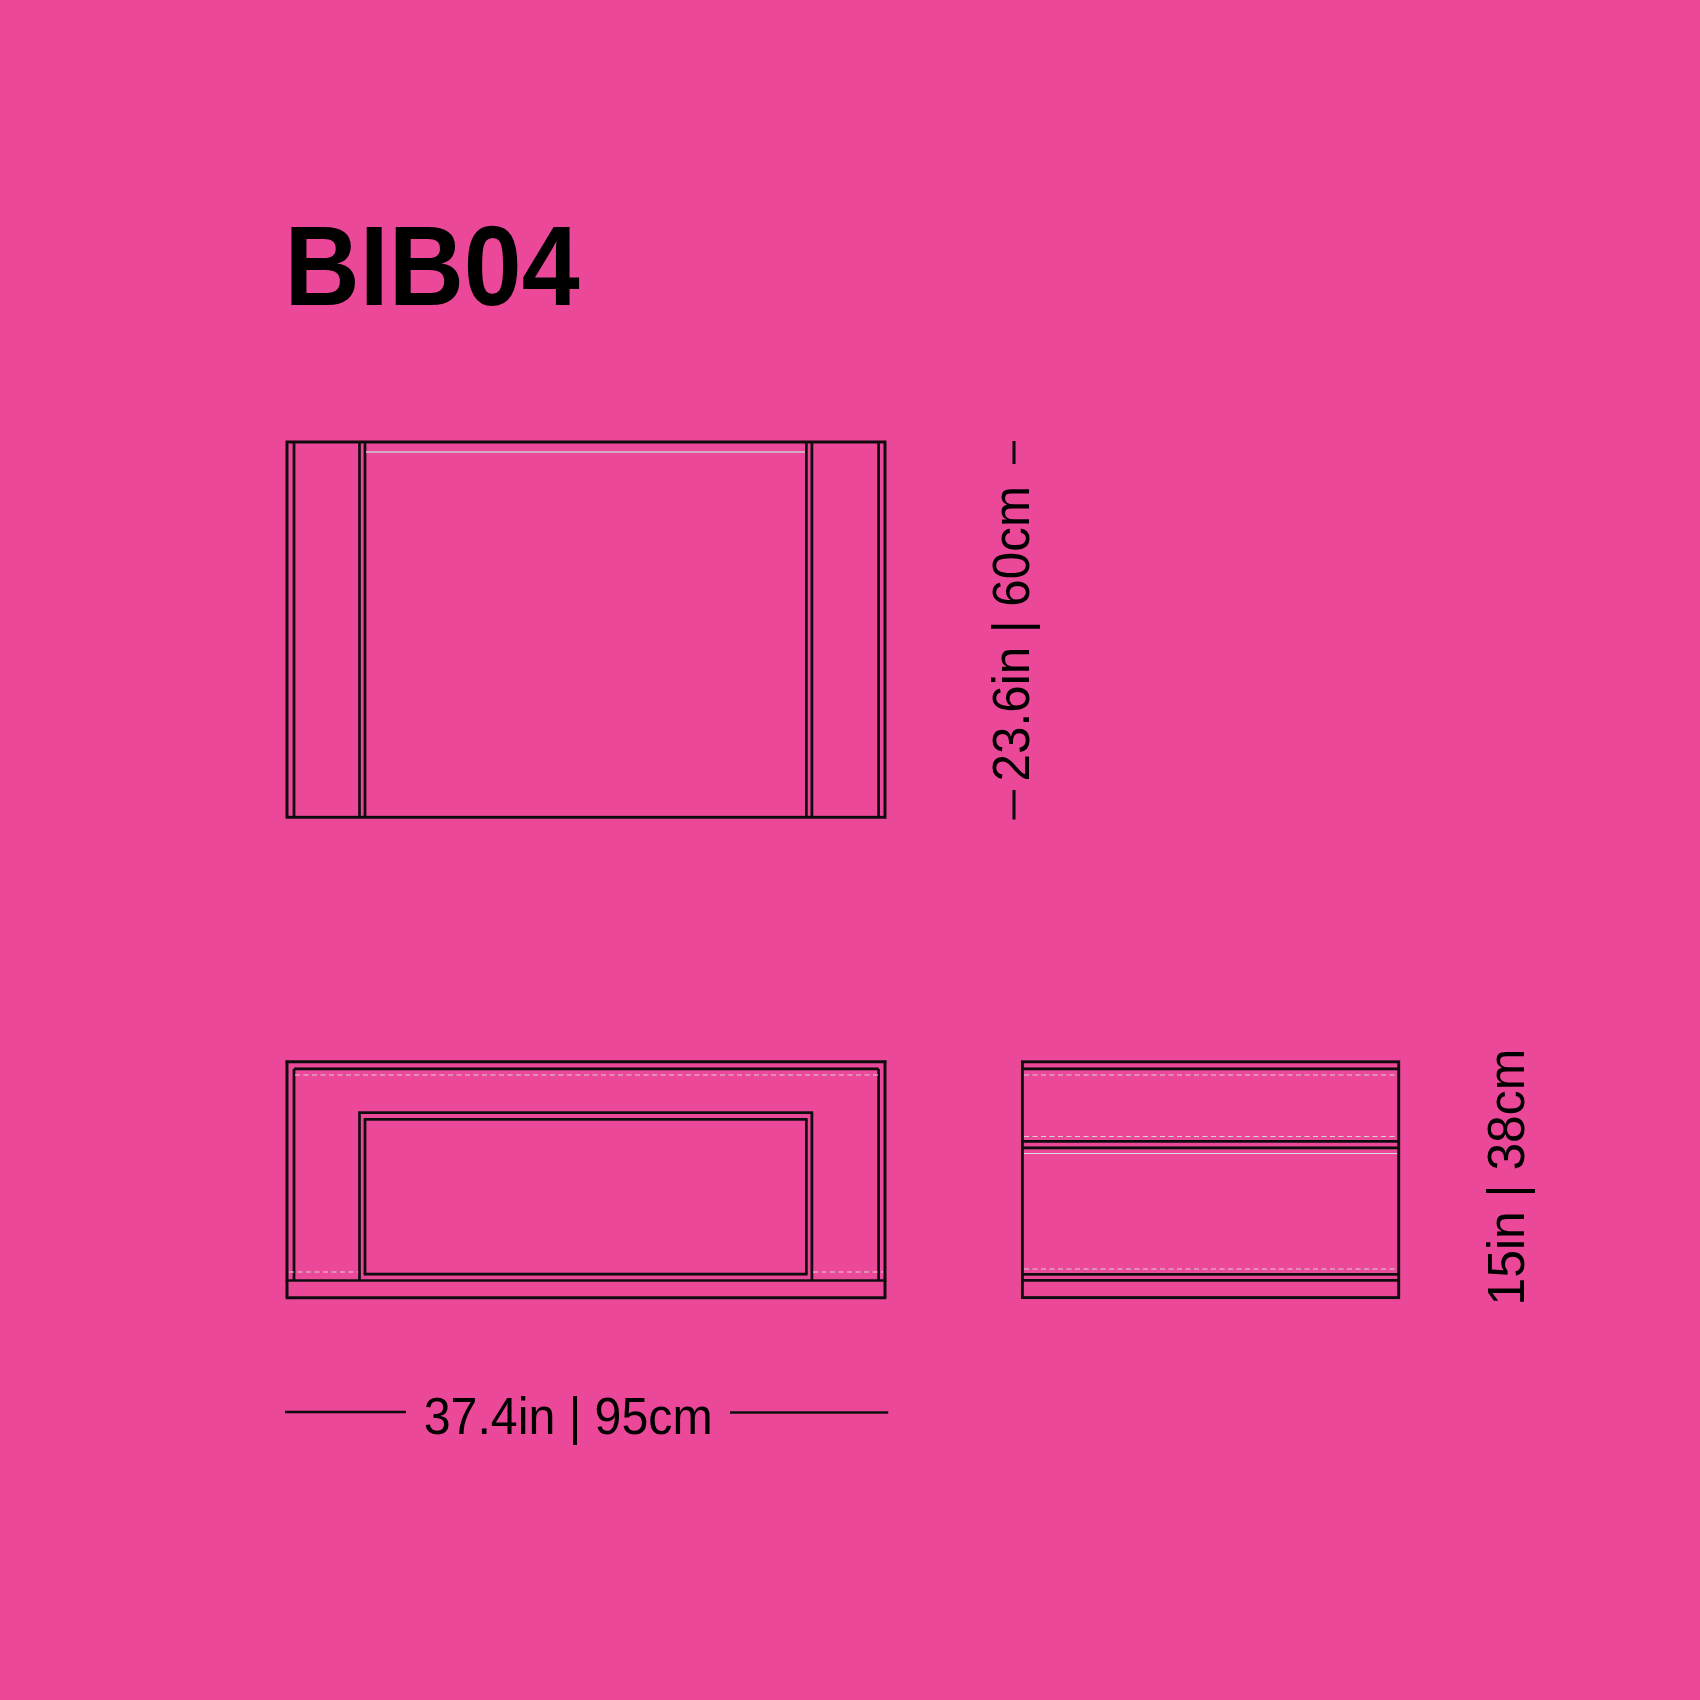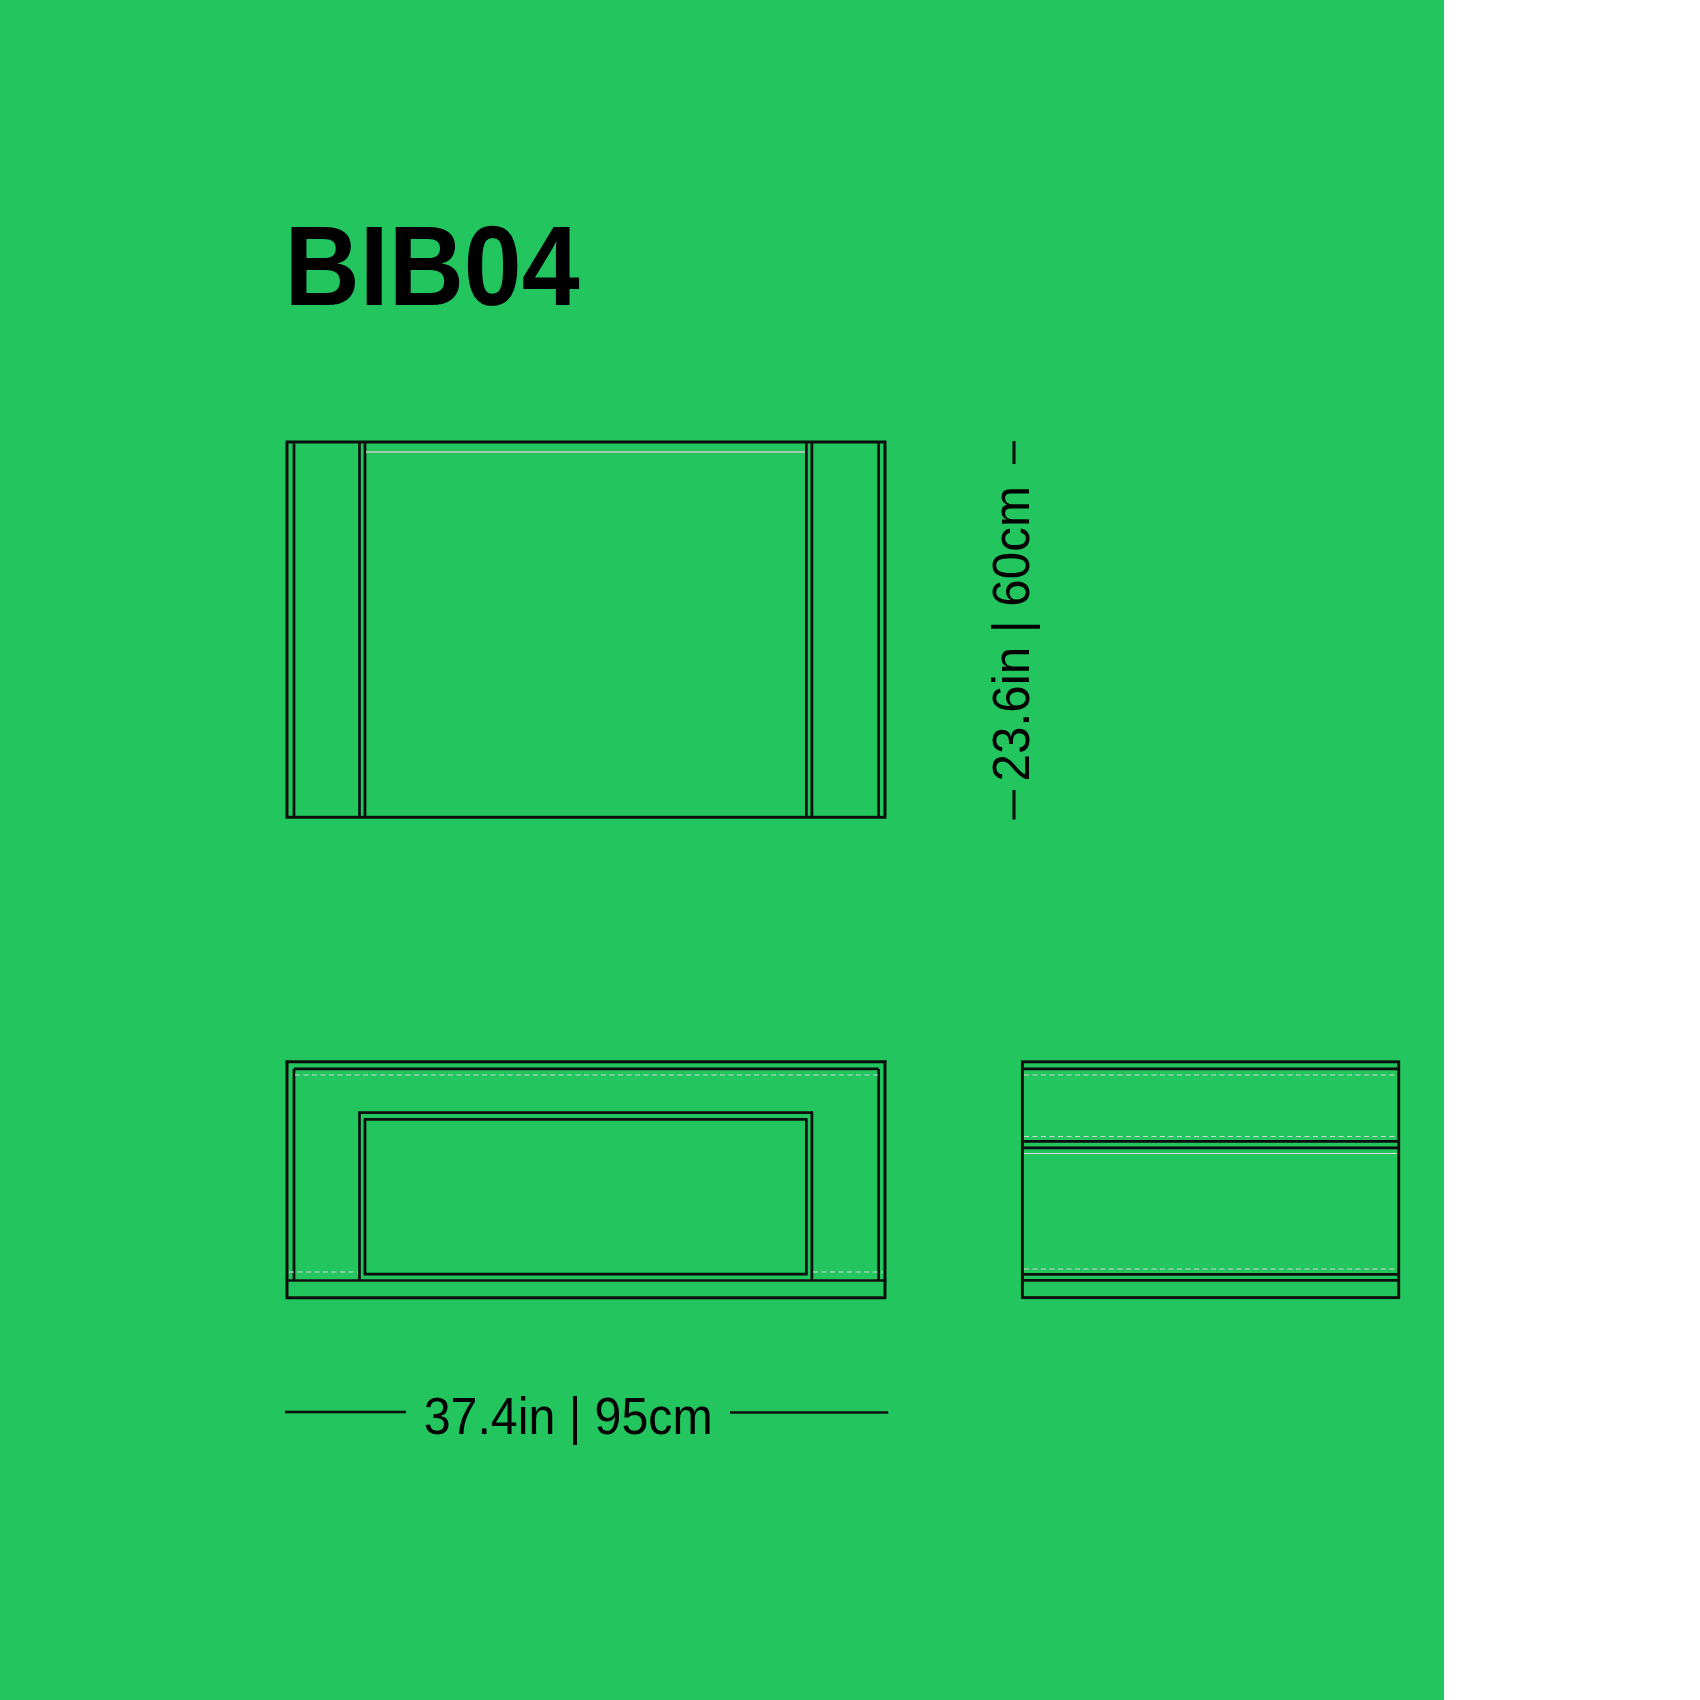--- a/index.html
+++ b/index.html
@@ -1,16 +1,16 @@
 <!DOCTYPE html>
 <html><head>
 <meta charset="utf-8">
 <style>
   html,body{margin:0;padding:0;background:#fff;}
-  .page{position:relative;width:1444px;height:1700px;background:#22c55e;overflow:hidden;
+  .page{position:relative;width:1700px;height:1700px;background:#ec4899;overflow:hidden;
         font-family:"Liberation Sans", sans-serif;}
   svg{position:absolute;left:0;top:0;}
   text{font-family:"Liberation Sans", sans-serif;fill:#000;}
 </style>
 </head>
 <body>
 <div class="page">
 <svg width="1700" height="1700" viewBox="0 0 1700 1700">
   <defs>
         <filter id="soft" x="-2%" y="-2%" width="104%" height="104%">

